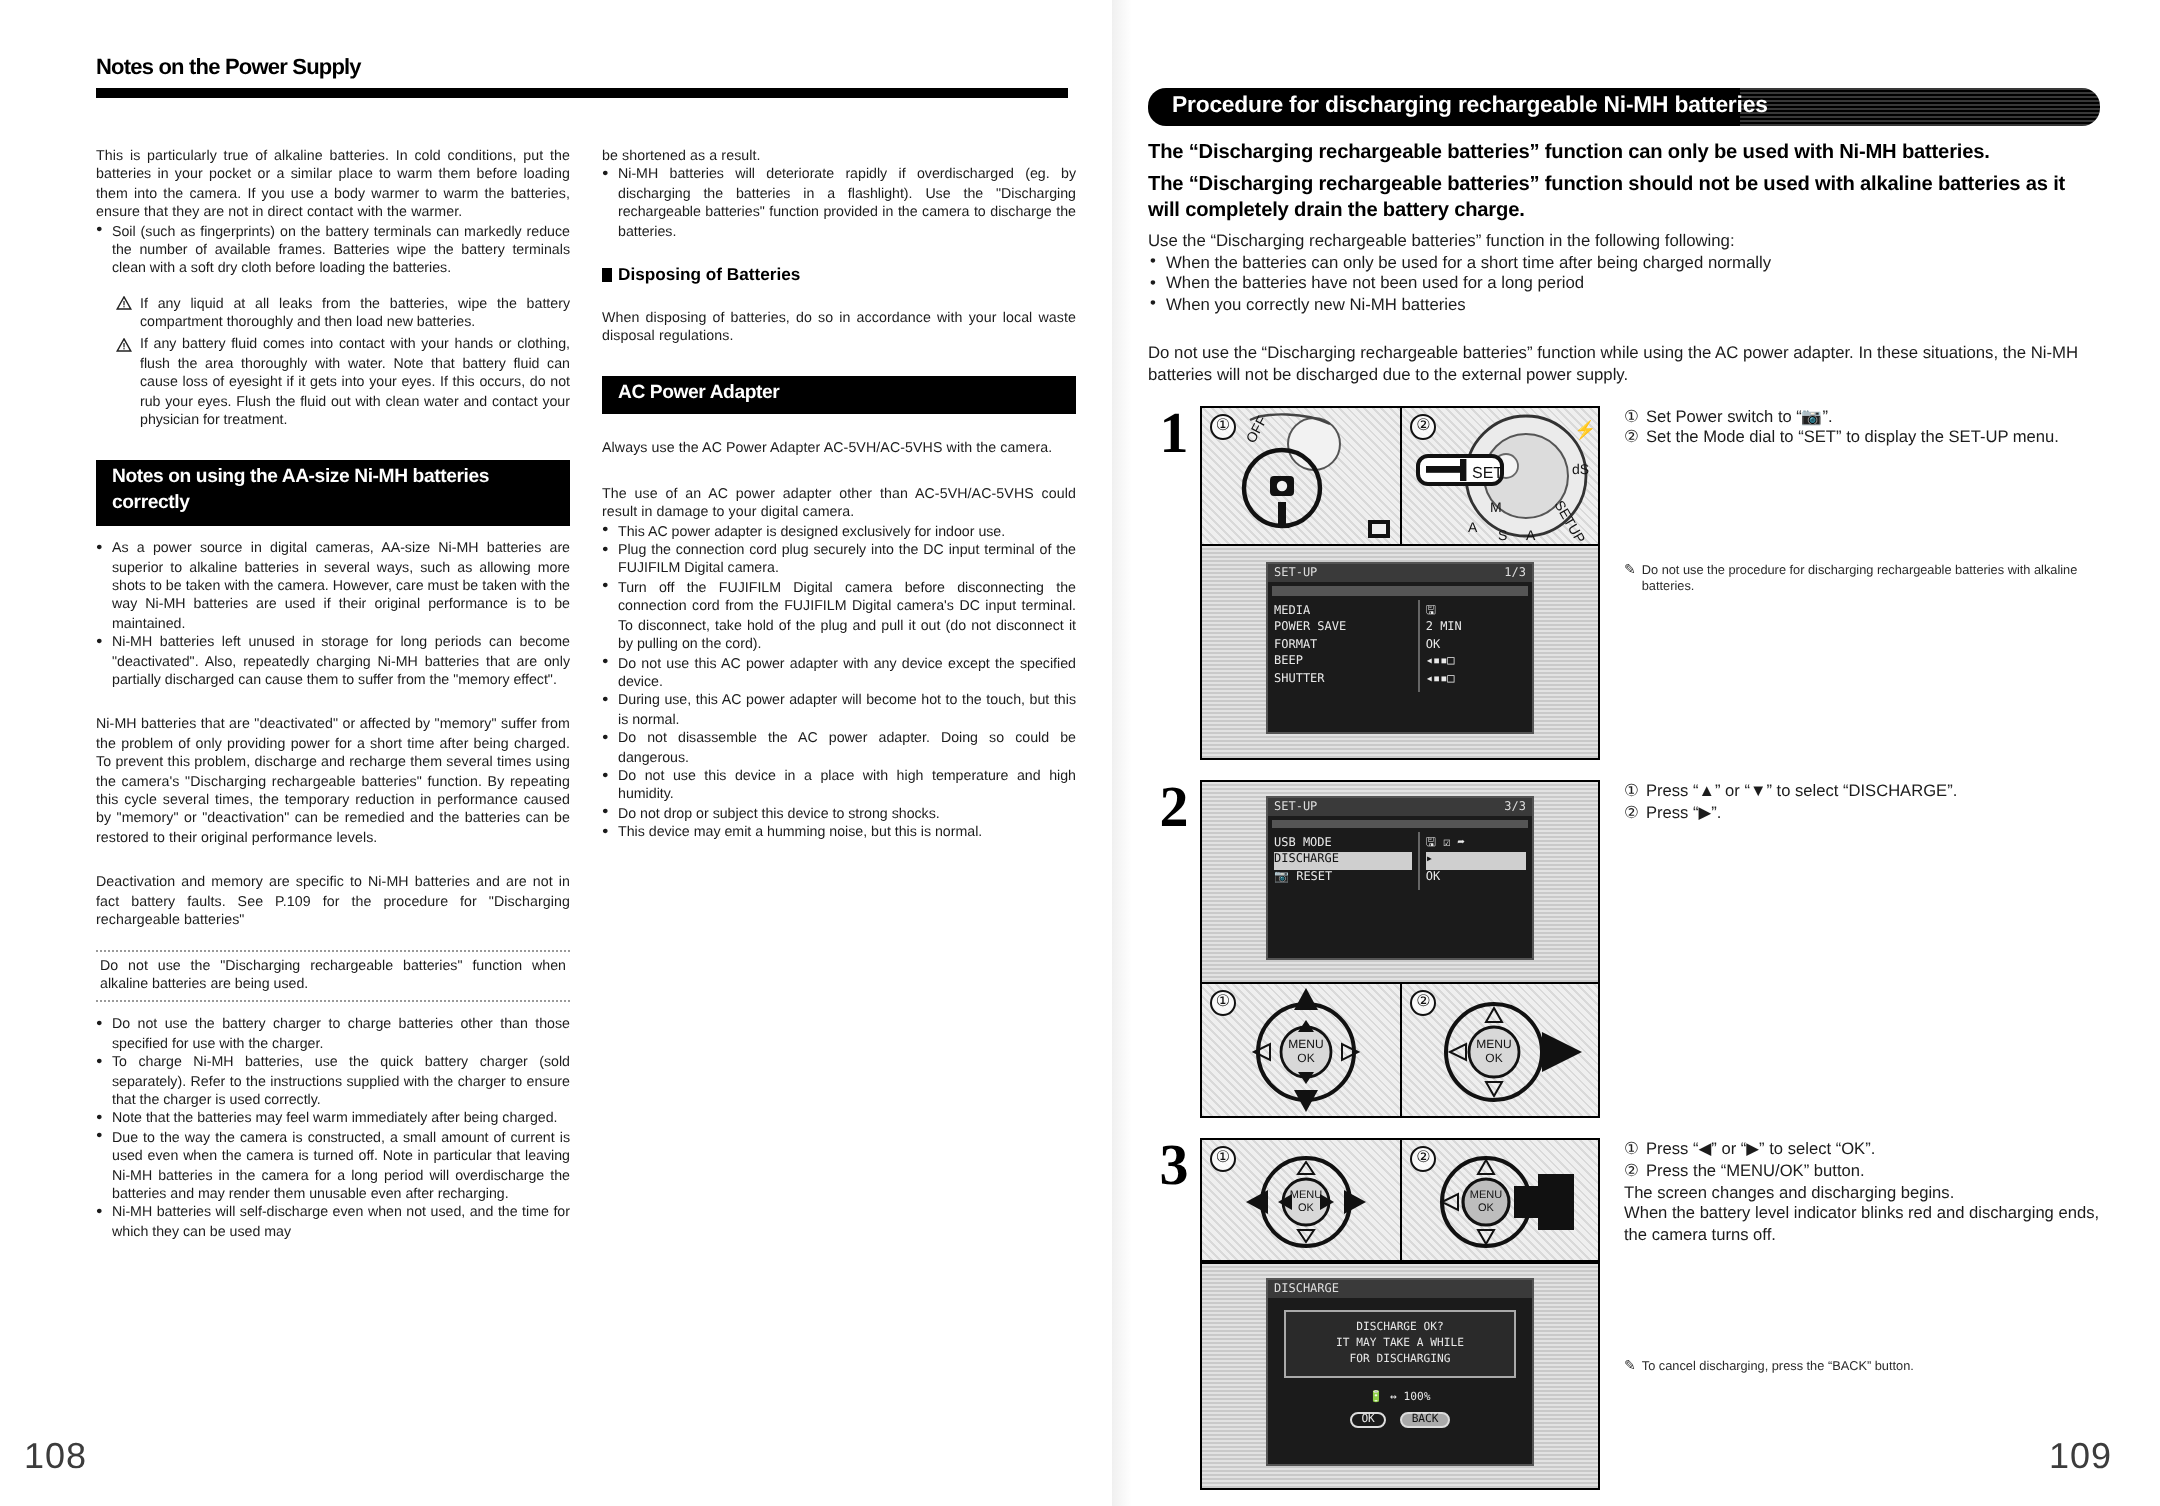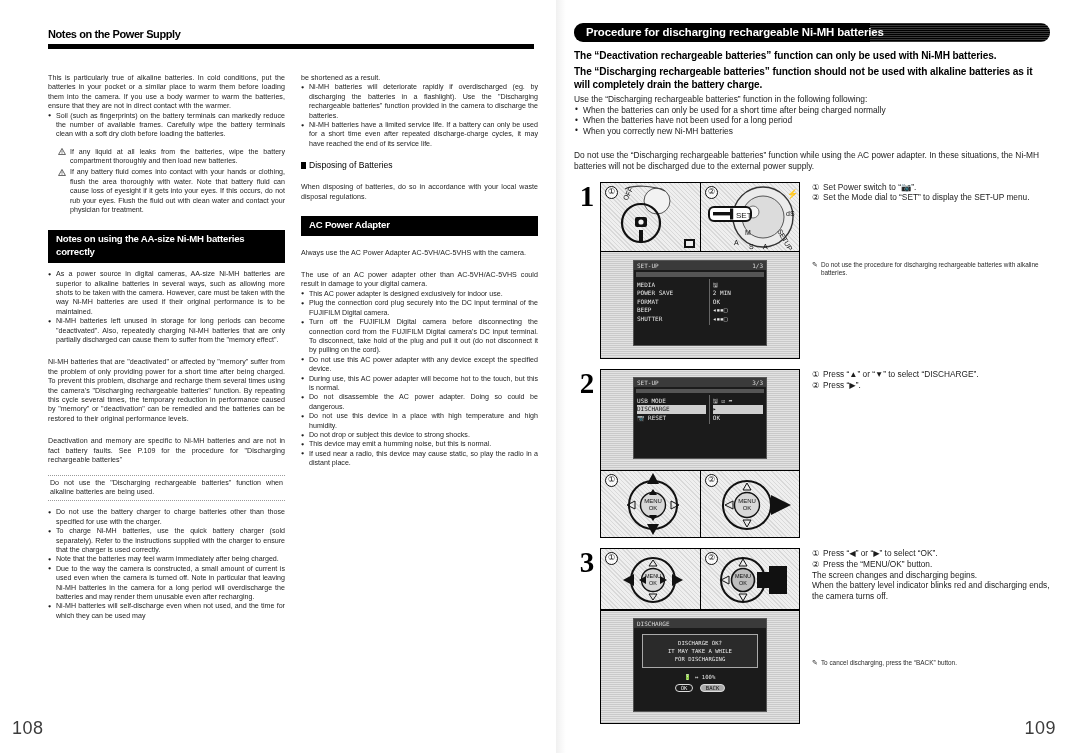--- a/index.html
+++ b/index.html
@@ -24,21 +24,21 @@
     position: relative;
     height: 753px;
     box-sizing: border-box;
   }
   .page-left {
     width: 556px;
     padding: 22px 18px 10px 38px;
   }
   .page-right {
     width: 564px;
-    padding: 17px 30px 10px 18px;
+    padding: 38px 30px 10px 18px;
   }
 
   
   .chapter-title {
     font-size: 11px;
     font-weight: bold;
     letter-spacing: -0.4px;
     margin: 6px 0 4px 10px;
     color: #000;
   }
@@ -121,21 +121,21 @@
     letter-spacing: -0.2px;
     padding: 3px 8px 4px 8px;
     margin: 14px 0 7px 0;
     line-height: 12.6px;
   }
   .banner-2line { padding-bottom: 5px; }
 
   
   .subhead {
     font-size: 8.6px;
-    font-weight: normal;
+    font-weight: bold;
     color: #000;
     margin: 11px 0 1px 0;
     display: flex;
     align-items: center;
     gap: 3px;
   }
   .sq {
     width: 5px;
     height: 7px;
     background: #000;
@@ -368,21 +368,21 @@
 
     <div class="chapter-title">Notes on the Power Supply</div>
     <div class="title-rule"></div>
 
     <div class="cols">
 
       <div class="col">
         <p class="body">This is particularly true of alkaline batteries. In cold conditions, put the batteries in your pocket or a similar place to warm them before loading them into the camera. If you use a body warmer to warm the batteries, ensure that they are not in direct contact with the warmer.</p>
 
         <ul class="bullets">
-          <li>Soil (such as fingerprints) on the battery terminals can markedly reduce the number of available frames. Carefully wipe the battery terminals clean with a soft dry cloth before loading the batteries.</li>
+          <li>Soil (such as fingerprints) on the battery terminals can markedly reduce the number of available frames. Batteries wipe the battery terminals clean with a soft dry cloth before loading the batteries.</li>
         </ul>
 
         <div class="caution-block">
           <div class="caution-item">
             <svg class="tri-icon" viewBox="0 0 10 9">
               <polygon points="5,0.6 9.4,8.4 0.6,8.4" fill="none" stroke="#222" stroke-width="0.9"></polygon>
               <rect x="4.6" y="3.2" width="0.8" height="2.8" fill="#222"></rect>
               <rect x="4.6" y="6.5" width="0.8" height="0.8" fill="#222"></rect>
             </svg>
             <span>If any liquid at all leaks from the batteries, wipe the battery compartment thoroughly and then load new batteries.</span>
@@ -415,21 +415,20 @@
           <li>Due to the way the camera is constructed, a small amount of current is used even when the camera is turned off. Note in particular that leaving Ni-MH batteries in the camera for a long period will overdischarge the batteries and may render them unusable even after recharging.</li>
           <li>Ni-MH batteries will self-discharge even when not used, and the time for which they can be used may</li>
         </ul>
       </div>
 
       <div class="col">
         <p class="body">be shortened as a result.</p>
 
         <ul class="bullets">
           <li>Ni-MH batteries will deteriorate rapidly if overdischarged (eg. by discharging the batteries in a flashlight). Use the "Discharging rechargeable batteries" function provided in the camera to discharge the batteries.</li>
-          <li>Ni-MH batteries have a limited service life. If a battery can only be used for a short time even after repeated discharge-charge cycles, it may have reached the end of its service life.</li>
         </ul>
 
         <div class="subhead">
           <span class="sq"></span>
           <span>Disposing of Batteries</span>
         </div>
         <p class="body">When disposing of batteries, do so in accordance with your local waste disposal regulations.</p>
 
         <div class="banner">AC Power Adapter</div>
 
@@ -439,33 +438,32 @@
         <ul class="bullets">
           <li>This AC power adapter is designed exclusively for indoor use.</li>
           <li>Plug the connection cord plug securely into the DC input terminal of the FUJIFILM Digital camera.</li>
           <li>Turn off the FUJIFILM Digital camera before disconnecting the connection cord from the FUJIFILM Digital camera's DC input terminal. To disconnect, take hold of the plug and pull it out (do not disconnect it by pulling on the cord).</li>
           <li>Do not use this AC power adapter with any device except the specified device.</li>
           <li>During use, this AC power adapter will become hot to the touch, but this is normal.</li>
           <li>Do not disassemble the AC power adapter. Doing so could be dangerous.</li>
           <li>Do not use this device in a place with high temperature and high humidity.</li>
           <li>Do not drop or subject this device to strong shocks.</li>
           <li>This device may emit a humming noise, but this is normal.</li>
-          <li>If used near a radio, this device may cause static, so play the radio in a distant place.</li>
         </ul>
       </div>
     </div>
 
     <div class="folio folio-left">108</div>
   </div>
 
   <div class="page page-right">
 
     <div class="rounded-banner">Procedure for discharging rechargeable Ni-MH batteries</div>
 
-    <div class="lead">The “Deactivation rechargeable batteries” function can only be used with Ni-MH batteries.</div>
+    <div class="lead">The “Discharging rechargeable batteries” function can only be used with Ni-MH batteries.</div>
     <div class="lead">The “Discharging rechargeable batteries” function should not be used with alkaline batteries as it will completely drain the battery charge.</div>
 
     <p class="rtext">Use the “Discharging rechargeable batteries” function in the following following:</p>
     <ul class="rbul">
       <li>When the batteries can only be used for a short time after being charged normally</li>
       <li>When the batteries have not been used for a long period</li>
       <li>When you correctly new Ni-MH batteries</li>
     </ul>
     <p class="rtext" style="margin-top:14px;">Do not use the “Discharging rechargeable batteries” function while using the AC power adapter. In these situations, the Ni-MH batteries will not be discharged due to the external power supply.</p>
 

